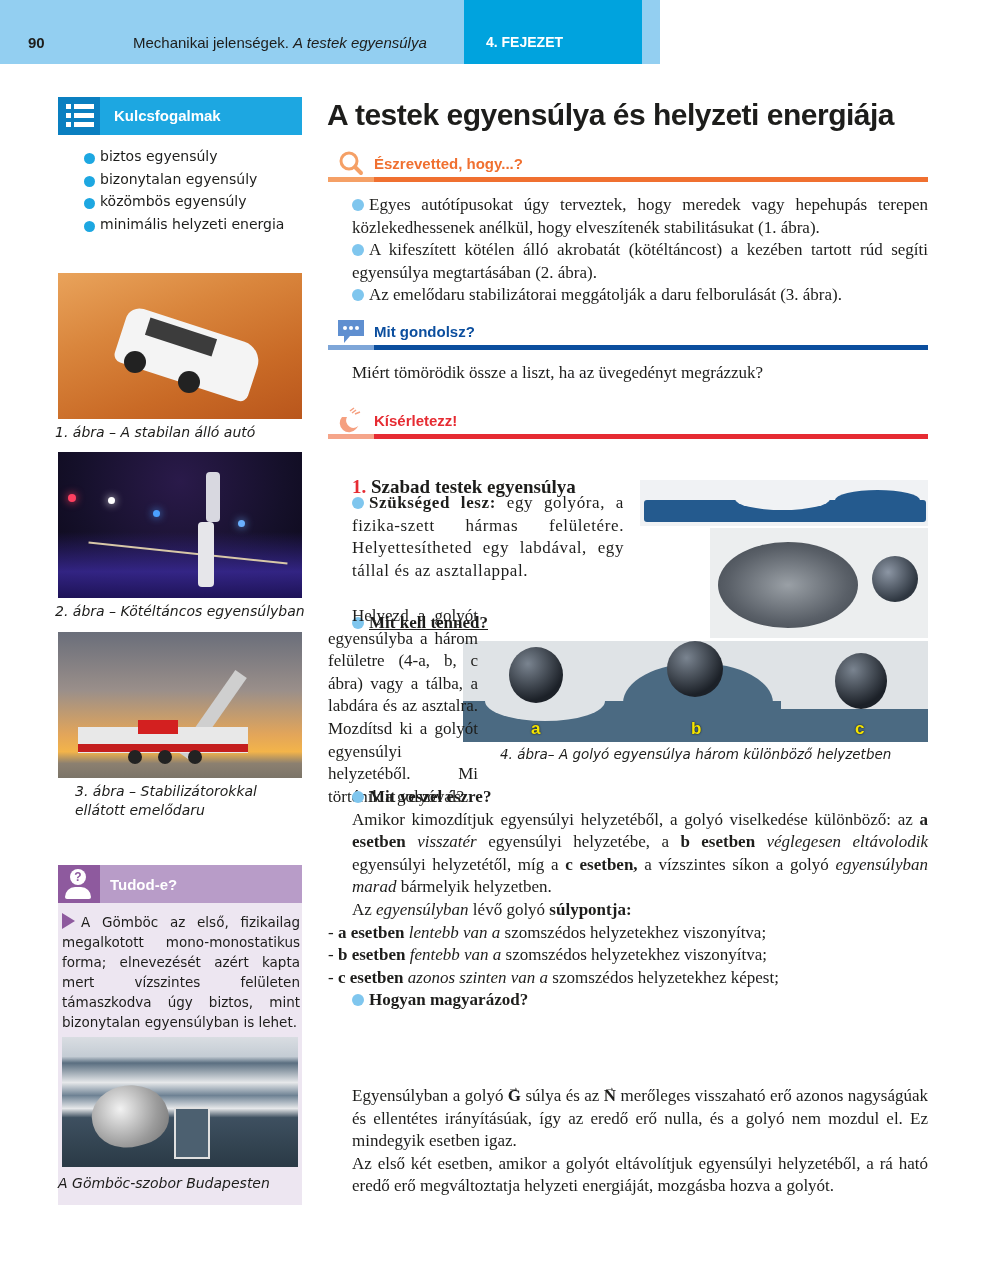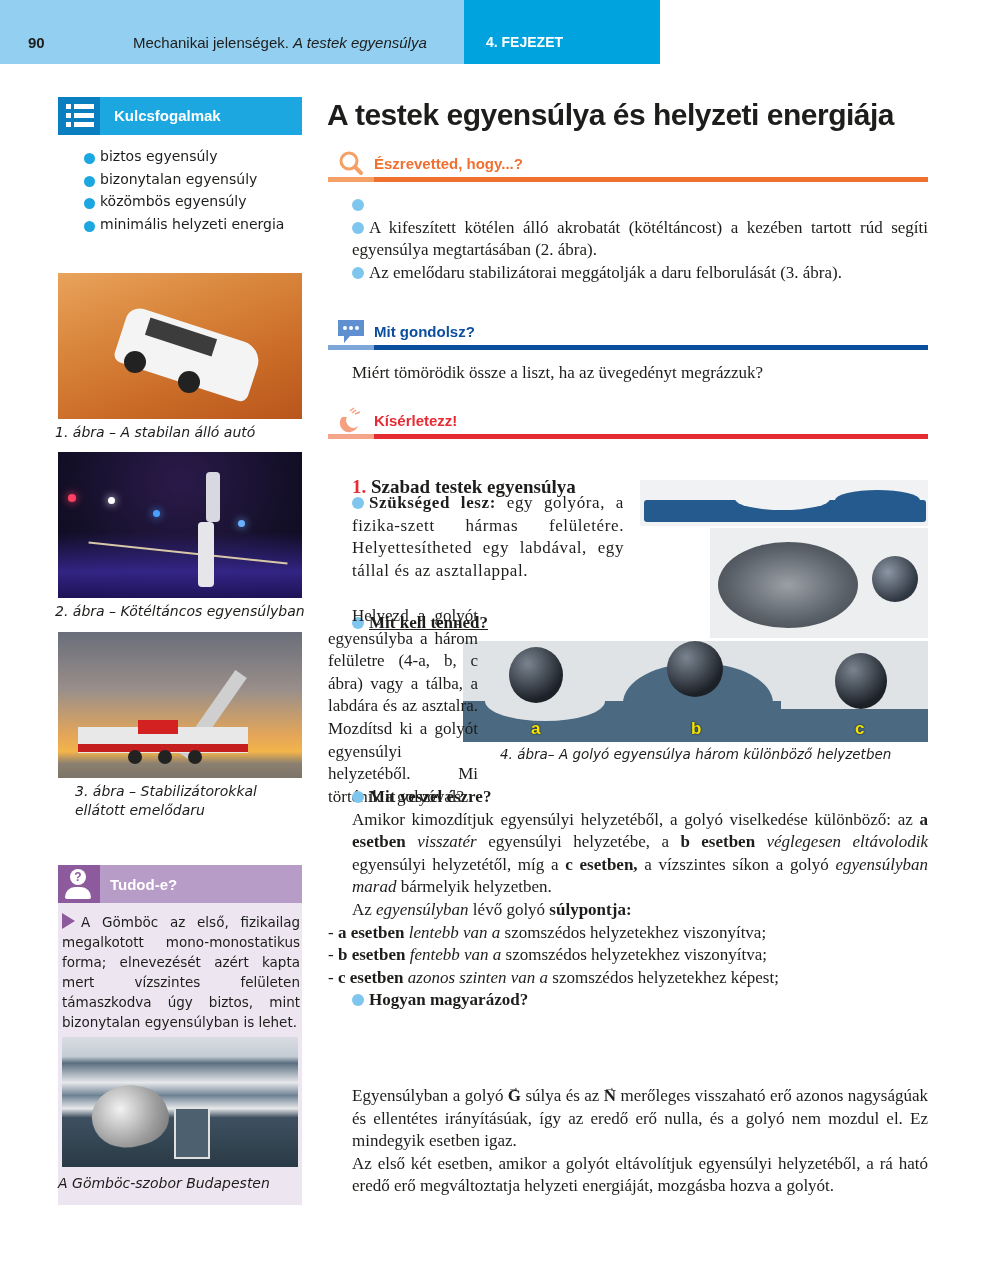--- a/index.html
+++ b/index.html
@@ -1,21 +1,21 @@
 <!DOCTYPE html>
 <html><head>
 <meta charset="utf-8">
 <style>
   * { box-sizing: border-box; margin: 0; padding: 0; }
   body { width: 1000px; height: 1268px; background: #fff; position: relative; overflow: hidden; font-family: "Liberation Serif", serif; color: #1d1d1b; }
   
   .hdr { position: absolute; left: 0; top: 0; width: 660px; height: 64px; background: #93cff1; }
   .hdr .num { position: absolute; left: 28px; top: 34px; font: bold 15px "Liberation Sans", sans-serif; }
   .hdr .title { position: absolute; left: 133px; top: 34px; font: 15px "Liberation Sans", sans-serif; }
-  .hdr .chap { position: absolute; left: 464px; top: 0; width: 196px; height: 64px; background: #00a3de; }
+  .hdr .chap { position: absolute; left: 464px; top: 0; width: 178px; height: 64px; background: #00a3de; }
   .hdr .chap span { position: absolute; left: 22px; top: 34px; font: bold 14px "Liberation Sans", sans-serif; color: #fff; }
   
   .kf { position: absolute; left: 58px; top: 97px; width: 244px; height: 38px; background: #1da7e1; }
   .kf .ic { position: absolute; left: 0; top: 0; width: 42px; height: 38px; background: #0a7fc0; }
   .kf .ic i { position: absolute; left: 8px; height: 5px; background: #fff; }
   .kf .lbl { position: absolute; left: 56px; top: 10px; font: bold 15px "Liberation Sans", sans-serif; color: #fff; }
   .kflist { position: absolute; left: 84px; top: 148px; list-style: none; }
   .kflist li { font: 14px "DejaVu Sans", sans-serif; height: 22.5px; position: relative; padding-left: 16px; }
   .kflist li::before { content: ""; position: absolute; left: 0; top: 5px; width: 11px; height: 11px; border-radius: 50%; background: #1da7e1; }
   .fig { position: absolute; overflow: hidden; }
@@ -124,21 +124,21 @@
   <svg class="icon" viewBox="0 0 30 26">
       <circle cx="13" cy="11" r="8" fill="none" stroke="#f5a066" stroke-width="3"></circle>
       <line x1="19" y1="17" x2="25" y2="23" stroke="#f5a066" stroke-width="4" stroke-linecap="round"></line>
     </svg>
   <span class="lbl" style="color:#f07030;">Észrevetted, hogy...?</span>
   <div class="line" style="background:#f07030;">
       <div class="light" style="background:#f5a066;"></div>
     </div>
 </div>
 <div class="p" style="top:194px;">
-  <div class="ind"><span class="dot"></span></div>
+  <div class="ind"><span class="dot"></span><span>Egyes autótípusokat úgy terveztek, hogy meredek vagy hepehupás terepen közlekedhessenek anélkül, hogy elveszítenék stabilitásukat (1. ábra).</span></div>
   <div class="ind"><span class="dot"></span><span>A kifeszített kötélen álló akrobatát (kötéltáncost) a kezében tartott rúd segíti egyensúlya megtartásában (2. ábra).</span></div>
   <div class="ind"><span class="dot"></span><span>Az emelődaru stabilizátorai meggátolják a daru felborulását (3. ábra).</span></div>
 </div>
 
 <div class="sec" style="top:318px;">
   <svg class="icon" viewBox="0 0 30 26">
       <path d="M2 2 H28 V18 H14 L8 25 V18 H2 Z" fill="#5f8fd0"></path>
       <circle cx="9" cy="10" r="2" fill="#fff"></circle>
       <circle cx="15" cy="10" r="2" fill="#fff"></circle>
       <circle cx="21" cy="10" r="2" fill="#fff"></circle>

